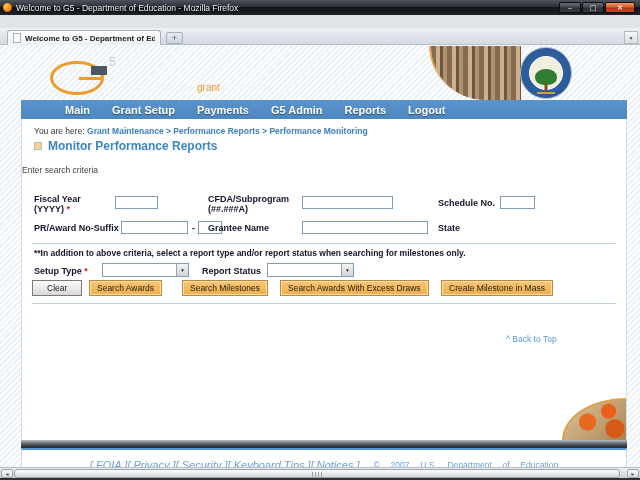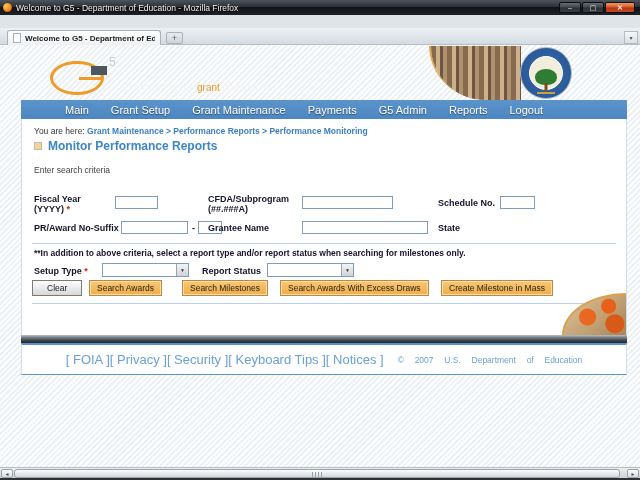--- a/index.html
+++ b/index.html
@@ -66,31 +66,31 @@
   .seal-tree-top { position:absolute; left:50%; top:12px; transform:translateX(-50%);
     width:22px; height:16px; border-radius:50% 50% 45% 45%; background:#2e7d33; }
   .seal-tree-trunk { position:absolute; left:50%; top:26px; transform:translateX(-50%);
     width:3px; height:9px; background:#7a4e22; }
   .seal-ground { position:absolute; left:50%; top:35px; transform:translateX(-50%);
     width:18px; height:2px; background:#caa14b; }
 
   
   .navbar { height:19px; background:linear-gradient(180deg,#5b93cb,#4d87c0); display:flex;
     align-items:center; padding-left:33px; }
-  .nav-item { color:#fff; font-size:11px; font-weight:normal; padding:0 11px;
+  .nav-item { color:#fff; font-size:11px; font-weight:bold; padding:0 11px;
     text-shadow:0 1px 1px rgba(0,0,0,.45); cursor:pointer; white-space:nowrap; }
 
   
-  .main { position:relative; height:216px; background:#fff; border-left:1px solid #cfdeee; border-right:1px solid #cfdeee; overflow:hidden; }
+  .main { position:relative; height:321px; background:#fff; border-left:1px solid #cfdeee; border-right:1px solid #cfdeee; overflow:hidden; }
   .breadcrumb { position:absolute; left:12px; top:7px; font-size:8.5px; color:#333; }
   .breadcrumb .path { color:#3c7fc0; font-weight:bold; cursor:pointer; }
   .title-row { position:absolute; left:12px; top:20px; display:flex; align-items:center; }
   .section-icon { width:8px; height:8px; background:#f6d48c; border:1px solid #b9b9b9; margin-right:6px; }
   .page-title { color:#3c86c6; font-size:12px; font-weight:bold; }
-  .subtitle { position:absolute; left:12px; top:46px; font-size:8.5px; color:#444; }
+  .subtitle { position:absolute; left:0; top:46px; font-size:8.5px; color:#444; }
   .instructions { position:absolute; left:12px; top:62px; font-size:8.5px; color:#222; }
   .req { color:#cc2200; font-weight:bold; }
   .fld-label { position:absolute; font-size:9px; font-weight:bold; color:#14142b; line-height:10px; }
   .txt { position:absolute; height:13px; border:1px solid #7f9db9; background:#fff; font-size:9px; padding:0 2px; font-family:"Liberation Sans",sans-serif; }
   .dropdown { position:absolute; height:14px; border:1px solid #7f9db9; background:#fff; display:flex; align-items:center; cursor:pointer; }
   .dd-value { flex:1; font-size:8.5px; color:#111; padding-left:3px; white-space:nowrap; overflow:hidden; }
   .dd-btn { width:12px; height:100%; background:linear-gradient(180deg,#f4f4f4,#cfd4d9); border-left:1px solid #9aa4ae;
     font-size:5px; color:#333; display:flex; align-items:center; justify-content:center; }
   .rule { position:absolute; left:10px; right:10px; height:1px; background:#b9d2ea; }
   .note { position:absolute; left:12px; top:129px; font-size:8.5px; font-weight:bold; color:#14142b; }
@@ -107,21 +107,21 @@
       radial-gradient(circle at 72% 28%, #e8601a 0 7px, rgba(0,0,0,0) 8px),
       radial-gradient(circle at 38% 55%, #e8681f 0 8px, rgba(0,0,0,0) 9px),
       radial-gradient(circle at 82% 72%, #d85a18 0 9px, rgba(0,0,0,0) 10px),
       linear-gradient(135deg,#dcc49e 0%,#c3a273 55%,#a9855a 100%); }
 
   
   .endbar { height:8px; background:linear-gradient(180deg,#b9bfc6 0%,#7a8188 30%,#42484e 65%,#23272c 100%); }
   .footer { height:32px; background:#fff; border-top:2px solid #5a94cf; border-bottom:1px solid #5a94cf;
     border-left:1px solid #cfdeee; border-right:1px solid #cfdeee;
     display:flex; align-items:center; justify-content:center; }
-  .footer-link { font-size:13px; color:#6ba0d8; margin:0 0; cursor:pointer; white-space:pre; }
+  .footer-link { font-size:11px; color:#6ba0d8; margin:0 0; cursor:pointer; white-space:pre;font-style:italic; }
   .copyright { font-size:8.5px; color:#6ba0d8; margin-left:14px; word-spacing:3px; white-space:pre; }
 
   
   .hscroll { position:absolute; left:0; top:467px; width:640px; height:11px;
     background:linear-gradient(180deg,#eceff2,#cdd2d7); border-top:1px solid #b7bcc1; }
   .scroll-arrow { position:absolute; top:1px; width:12px; height:9px; background:linear-gradient(180deg,#fbfbfb,#d9dde1);
     border:1px solid #9aa2aa; border-radius:2px; font-size:5px; line-height:8px; text-align:center; color:#555; cursor:pointer; }
   .scroll-arrow.left { left:1px; } .scroll-arrow.right { right:1px; }
   .scroll-thumb { position:absolute; left:14px; top:1px; width:606px; height:9px;
     background:linear-gradient(180deg,#fdfdfd,#d4d8dc); border:1px solid #9aa2aa; border-radius:3px; cursor:pointer; }
@@ -169,21 +169,20 @@
             <div class="seal-tree-top"></div>
             <div class="seal-tree-trunk"></div>
             <div class="seal-ground"></div>
           </div>
         </div>
       </div>
 
       <div class="navbar">
         <div class="nav-item">Main</div>
         <div class="nav-item">Grant Setup</div>
-        <div class="nav-item">Grant Maintenance</div>
         <div class="nav-item">Payments</div>
         <div class="nav-item">G5 Admin</div>
         <div class="nav-item">Reports</div>
         <div class="nav-item">Logout</div>
       </div>
 
       <div class="main">
         <div class="breadcrumb"><span>You are here: </span><span class="path">Grant Maintenance &gt; Performance Reports &gt; Performance Monitoring</span></div>
 
         <div class="title-row">

